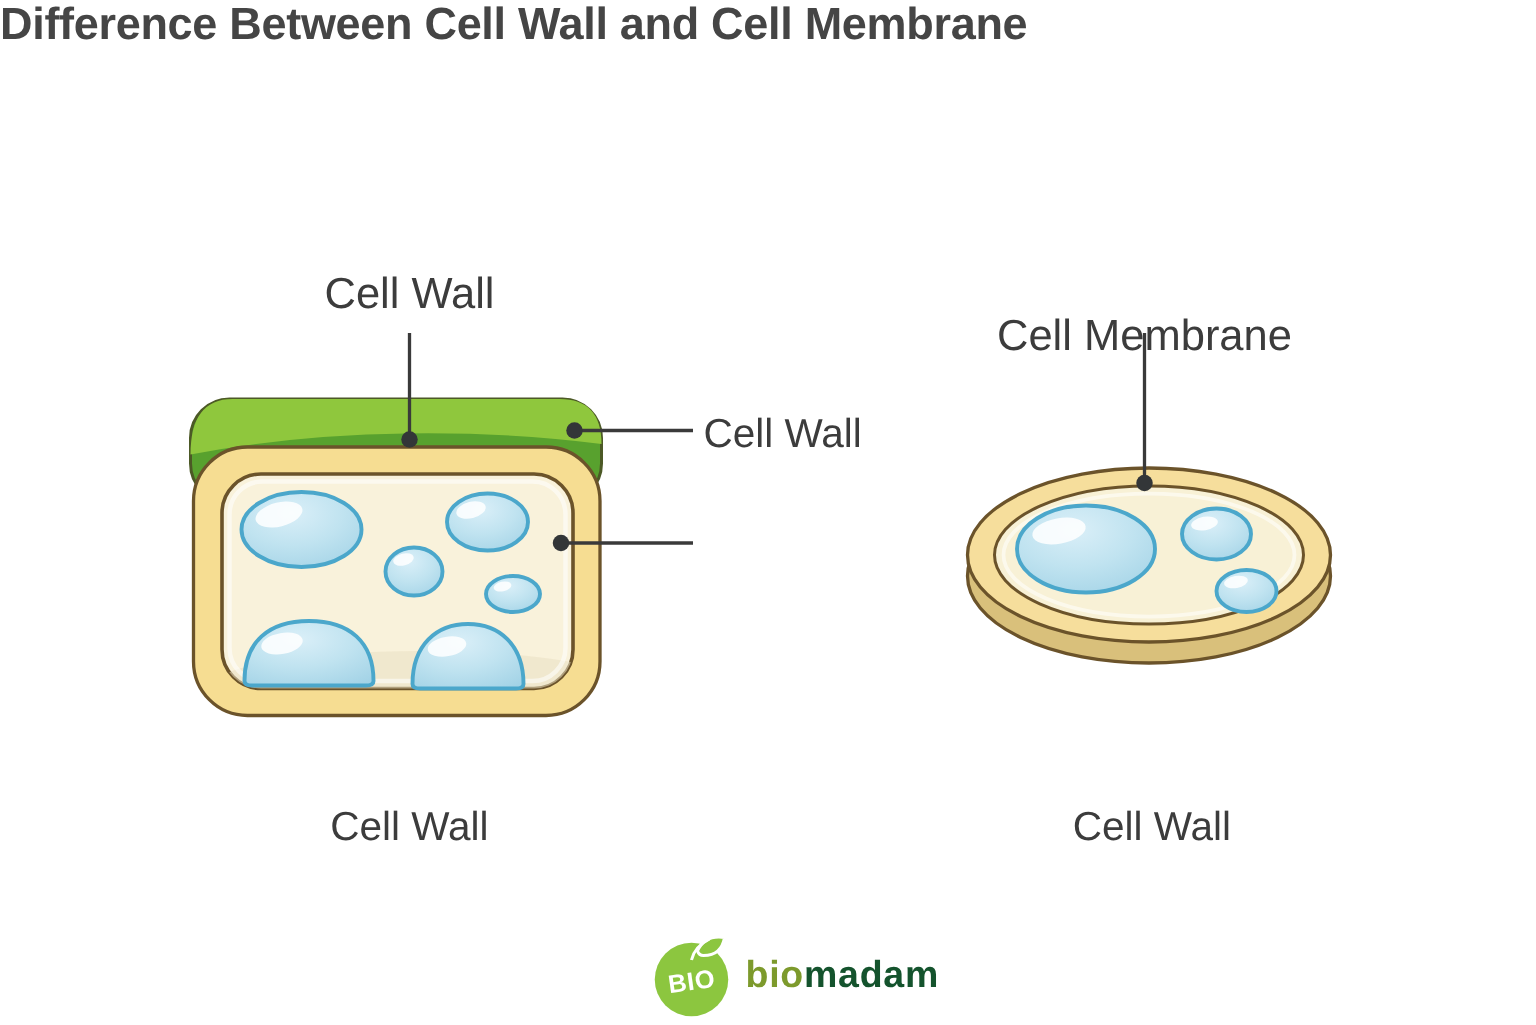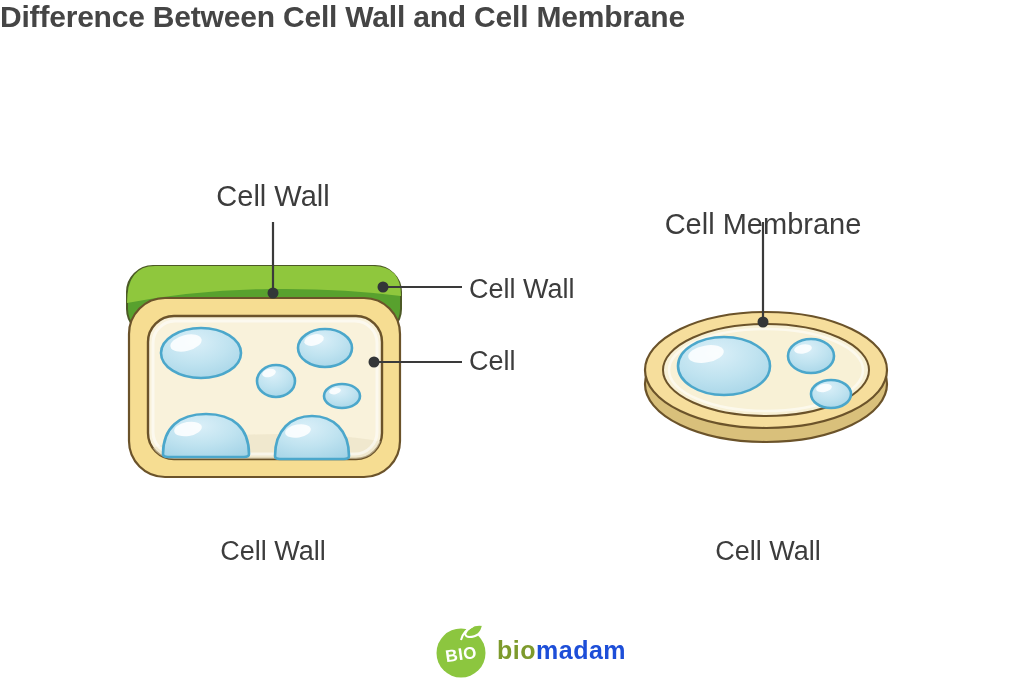--- a/index.html
+++ b/index.html
@@ -21,35 +21,34 @@
   .ln   { stroke:#3a3a3a; stroke-width:2.2; fill:none; }
   .dot  { fill:#333638; stroke:none; }
   .outline-green { stroke:#4c5926; stroke-width:2; }
   .outline-brown { stroke:#6b532a; }
   .bubble { stroke:#4ba7cb; stroke-width:2.6; }
   .hl { fill:#ffffff; opacity:0.85; stroke:none; }
   .inner-hl { fill:none; stroke:#ffffff; opacity:0.55; }
   #logo { left:432px; top:622px; display:flex; align-items:center; gap:7px; }
   #logo-word { font-size:25px; font-weight:bold; letter-spacing:0.5px; }
   #logo-word .p1 { color:#7d9a2c; }
-  #logo-word .p2 { color:#1d4ed8; }
+  #logo-word .p2 { color:#14532d; }
 </style>
 </head>
 <body>
 
 <div id="stage">
 
   <div id="title" class="abs">Difference Between Cell Wall and Cell Membrane</div>
 
   <div class="abs fig-label" style="left:153px; top:180px;">Cell Wall</div>
   <div class="abs fig-label" style="left:643px; top:180px;margin-top:28px;">Cell Membrane</div>
 
   <div class="abs callout-label" style="left:469px; top:272px;">Cell Wall</div>
   <div class="abs callout-label" style="left:469px; top:344px;">
-    <div>Cell</div>
   </div>
 
   <svg class="abs" style="left:100px; top:200px;" width="400" height="300" viewBox="0 0 400 300">
     <defs>
       <radialGradient id="bg1" cx="0.42" cy="0.28" r="0.95">
         <stop offset="0%" stop-color="#daeff8"></stop>
         <stop offset="45%" stop-color="#c0e3f0"></stop>
         <stop offset="100%" stop-color="#9ccfe4"></stop>
       </radialGradient>
       <clipPath id="cytoClip1">

